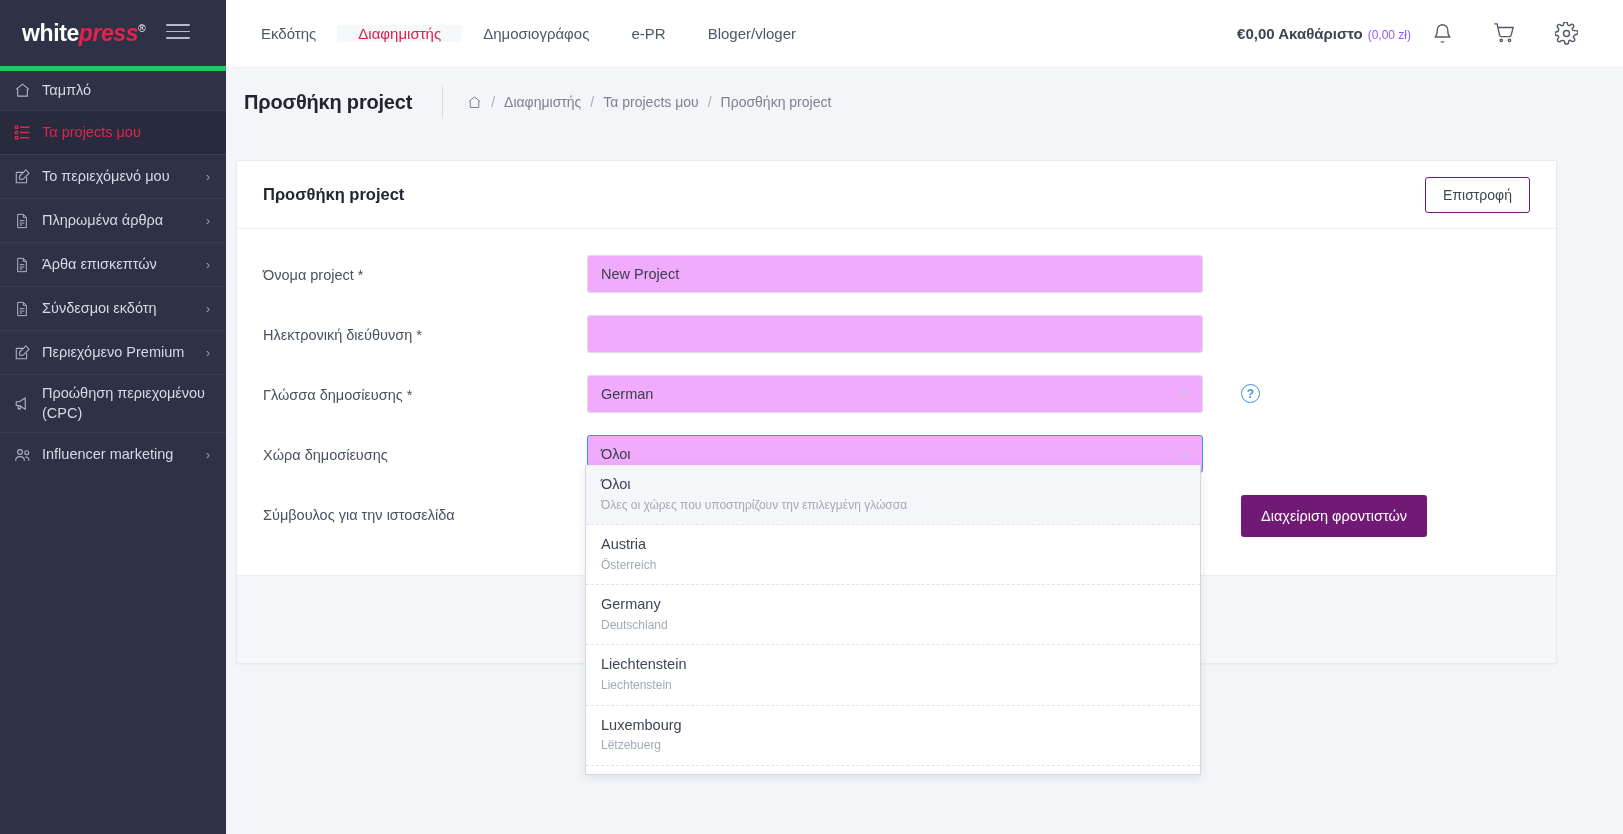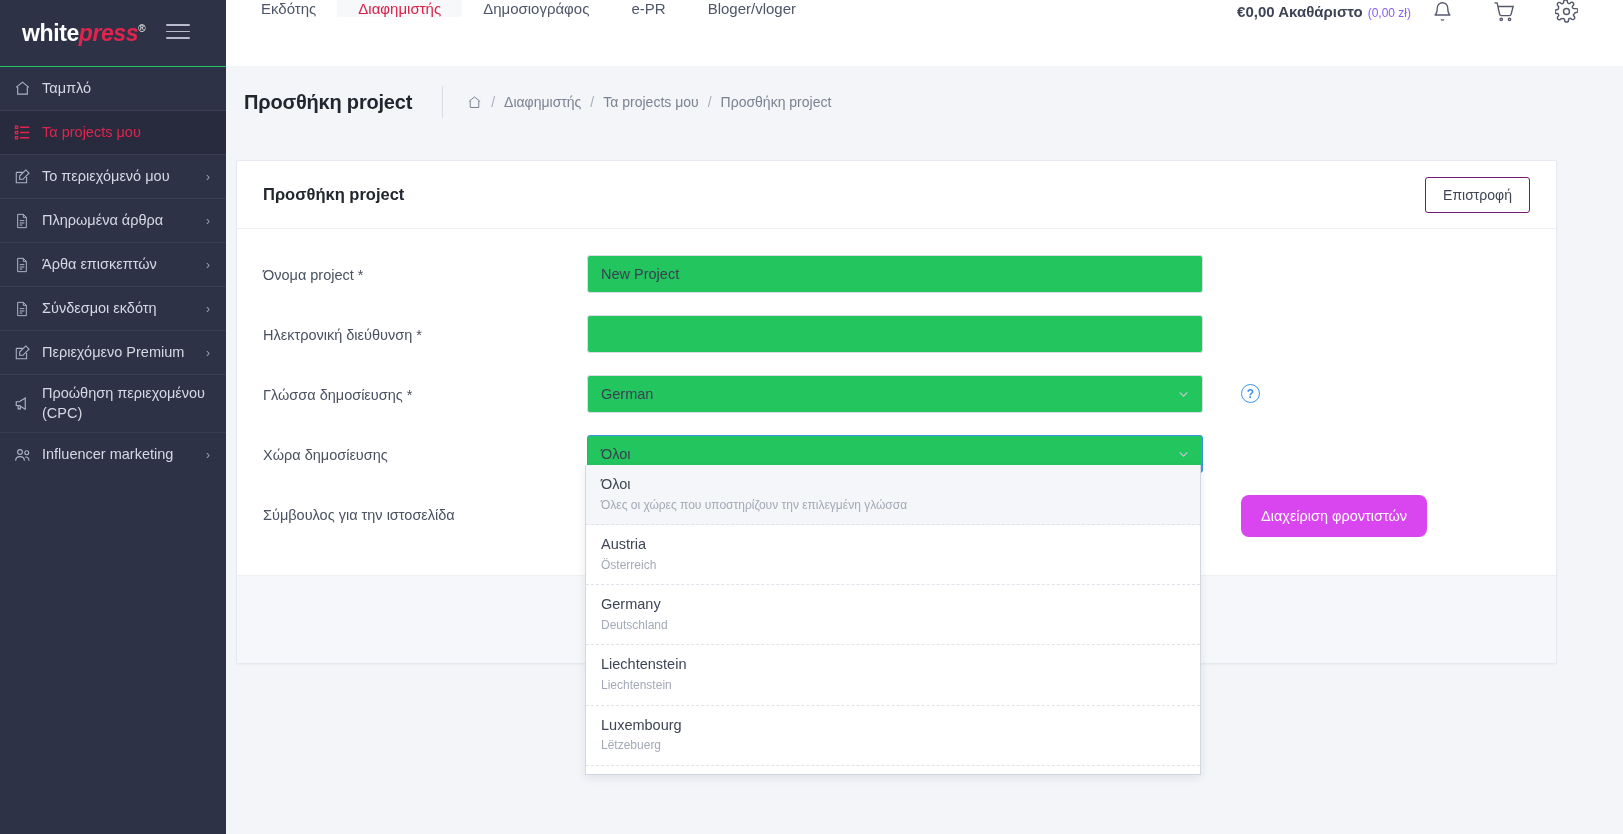--- a/index.html
+++ b/index.html
@@ -29,36 +29,36 @@
   .hamburger span { display:block; height:1.5px; background:#b7bbcb; margin-bottom:5px; border-radius:1px;}
   .hamburger span:nth-child(2){width:100%;}
 
   .nav-item {
     display: flex; align-items: center;
     min-height: 44px; padding: 9px 16px 9px 14px;
     border-top: 1px solid #3a3e52;
     color: #d5d8e3; font-size: 14.5px;
     position: relative; cursor: pointer;
   }
-  .nav-item:first-of-type { border-top: 1px solid #22c55e; justify-content: space-between; }
+  .nav-item:first-of-type { border-top: 5px solid #22c55e; justify-content: space-between; }
   .nav-item.active { background: #272b3d; color: #e0244d; }
   .nav-item .nicon {
     width: 26px; flex: 0 0 26px; display:flex; align-items:center; justify-content:flex-start;
     color: #aeb3c6;
   }
   .nav-item.active .nicon { color: #e0244d; }
   .nav-item .nlabel { flex: 1 1 auto; line-height: 1.35; padding-left: 2px; }
   .nav-item .chev { color: #9aa0b5; font-size: 12px; flex: 0 0 auto; padding-left:6px; }
 
   
   .topbar {
     position: absolute; left: 226px; top: 0;
     width: 1397px; height: 66px;
     background: #ffffff;
-    display: flex; align-items: flex-start;
+    display: flex; align-items: center;
     z-index: 20;
   }
   .topnav { display: flex; align-items: stretch; padding-left: 14px; }
   .topnav-item {
     display: flex; align-items: center; padding: 0 21px;
     font-size: 15px; color: #4e5668; cursor: pointer; white-space: nowrap;
   }
   .topnav-item.active { background: #f7f8fa; color: #d9224a; }
   .topbar-right {
     margin-left: auto; display: flex; align-items: center;
@@ -103,38 +103,38 @@
   .card-body { padding: 26px 24px 34px 26px; position: relative; }
 
   .frow { display:flex; align-items:flex-start; margin-bottom: 22px; position: relative;}
   .flabel {
     width: 324px; flex: 0 0 324px; font-size: 14.5px; color:#4a5160;
     padding-top: 11px; line-height:1.3;
   }
   .fcontrol { width: 616px; flex: 0 0 616px; position: relative; }
   .inp {
     width: 100%; height: 38px; border:1px solid #d9dde5; border-radius:3px;
-    background:#22c55e; padding: 0 13px; font-size:14.5px; color:#3a4050;
+    background:#f0abfc; padding: 0 13px; font-size:14.5px; color:#3a4050;
     display:flex; align-items:center;
   }
   .inp.focus { border-color:#3a93e8; }
   .sel { position: relative; }
   .sel .chev-dn {
     position:absolute; right:13px; top:50%; transform: translateY(-50%);
     color:#c4c9d3; pointer-events:none;
   }
   .helpwrap { padding-left: 38px; padding-top: 9px; }
   .help-icon {
     width:19px; height:19px; border-radius:50%; border:1.6px solid #3a93e8;
     color:#3a93e8; font-size:12px; font-weight:700; display:flex;
     align-items:center; justify-content:center; cursor:pointer;
   }
   .btn-green {
     position:absolute; right: 0px; top: 0px;
-    background:#d946ef; color:#fff; border:none; border-radius:8px;
+    background:#701a75; color:#fff; border:none; border-radius:3px;
     padding: 13px 20px; font-size:14.5px; cursor:pointer;
     font-family:"Liberation Sans", sans-serif;
   }
 
   
   .dropdown {
     position: absolute; left: 585px; top: 465px; width: 616px;
     background:#fff; border:1px solid #d2d7e0; border-top:none;
     box-shadow: 0 3px 9px rgba(25,32,55,.09);
     z-index: 50; max-height: 310px; overflow:hidden;

